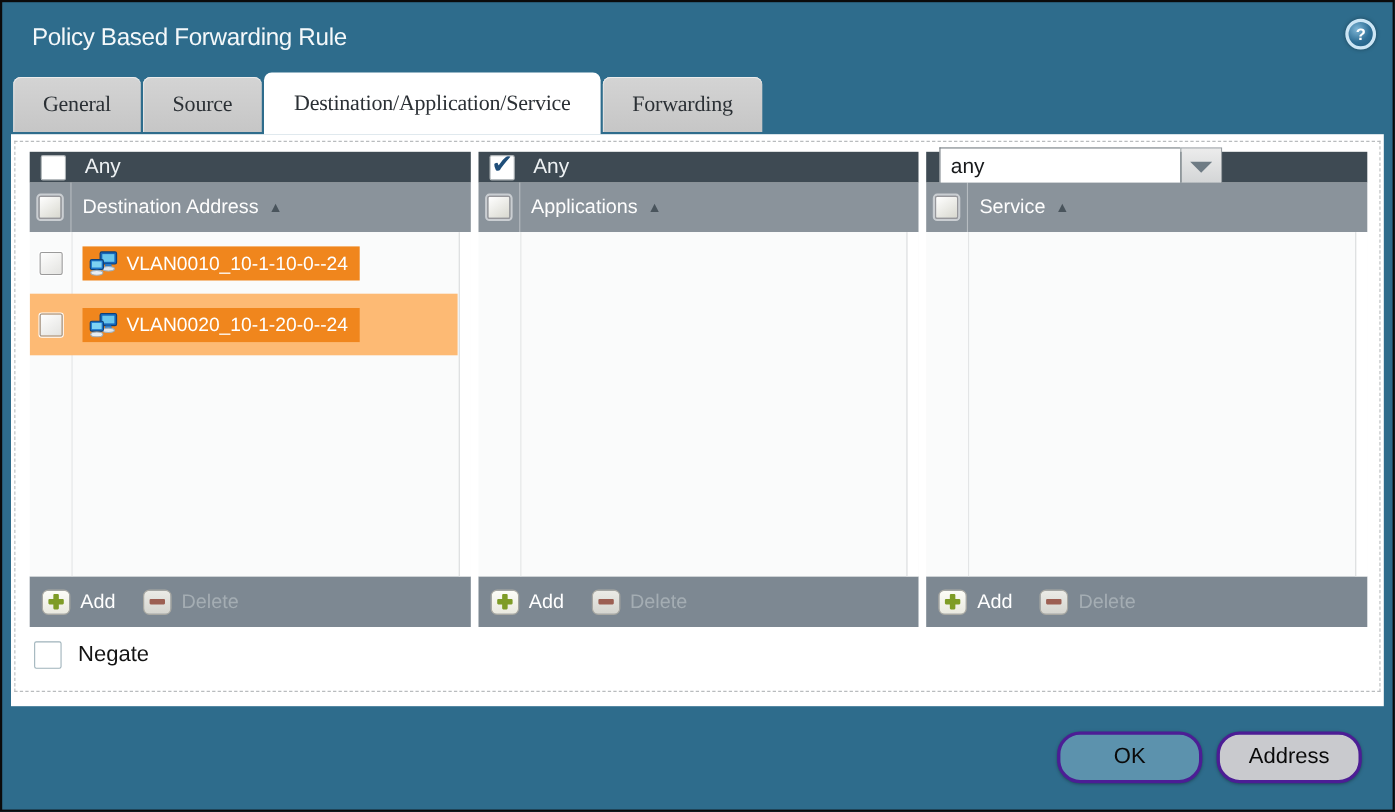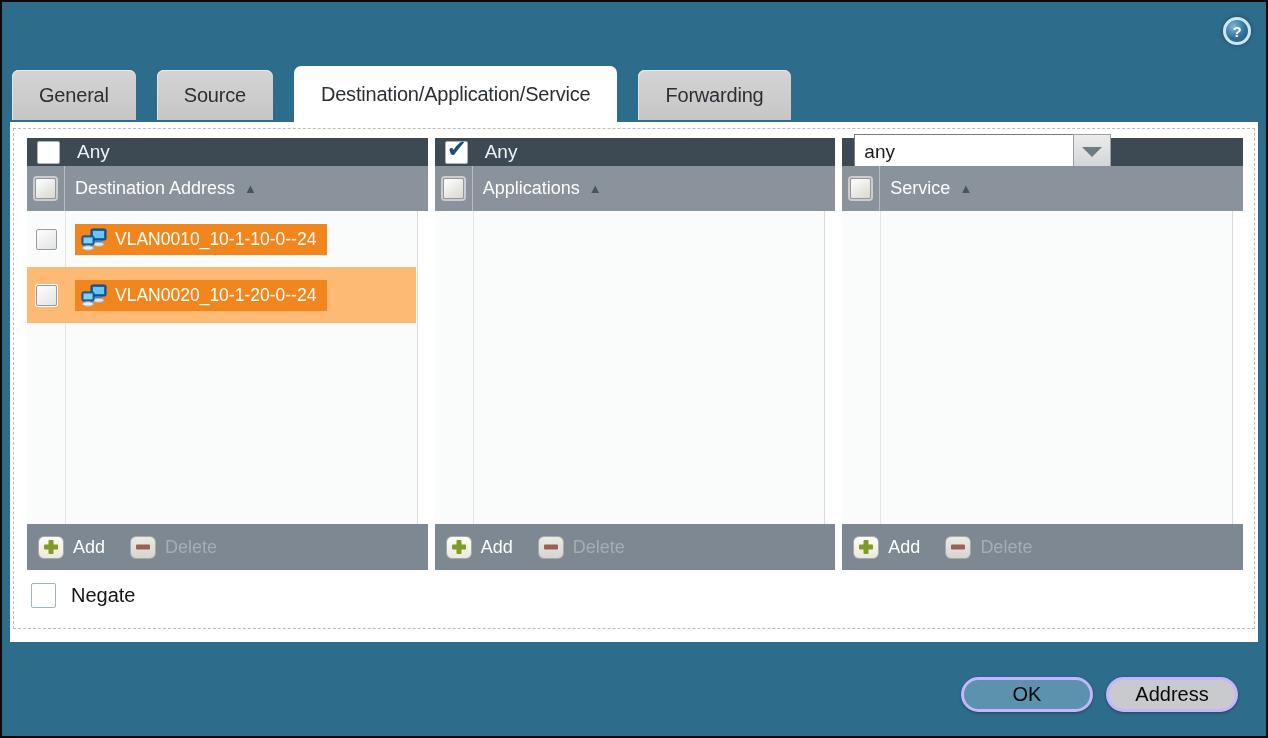--- a/index.html
+++ b/index.html
@@ -11,24 +11,24 @@
   .titlebar { position:absolute; left:0; top:0; right:0; height:64px; display:flex; align-items:center; }
   .title { color:#f4f8fa; font-size:22px; letter-spacing:-0.3px; padding-left:27px; }
   .help { position:absolute; top:15px; right:15px; width:28px; height:28px; border-radius:50%;
           background:radial-gradient(circle at 35% 30%, #7fb6d6 0%, #2f6f96 55%, #1d5c80 100%);
           border:3px solid #cde6f5; color:#fff; font-size:15px; font-weight:bold;
           display:flex; align-items:center; justify-content:center; cursor:pointer;
           box-shadow:0 0 4px rgba(0,0,0,.35); }
 
   
   .tabs { position:absolute; left:10px; top:64px; height:56px; display:flex; align-items:flex-end; z-index:3; }
-  .tab { height:50px; margin:0 21px 2px 0; padding:0 27px; display:flex; align-items:center;
+  .tab { height:50px; margin:0 2px 2px 0; padding:0 27px; display:flex; align-items:center;
          background:linear-gradient(#d4d4d4,#c6c6c6); border-radius:7px 7px 0 0;
          box-shadow:inset 0 1px 0 #ececec, inset 1px 0 0 #e3e3e3;
-         font-size:20px; color:#2b3035; letter-spacing:-0.2px; cursor:pointer; white-space:nowrap; }
+         font-size:20px; color:#2b3035; letter-spacing:-0.2px; cursor:pointer; white-space:nowrap;font-family:Liberation Serif, serif; }
   .tab.active { height:56px; margin-bottom:0; background:#ffffff; box-shadow:none; }
 
   
   .panel { position:absolute; left:8px; right:8px; top:120px; height:520px; background:#ffffff; z-index:2; }
   .focus-outline { position:absolute; left:3px; right:3px; top:6px; bottom:13px;
                    border:1px dashed #b9bcbe; pointer-events:none; }
 
   .columns { position:absolute; left:17px; right:15px; top:16px; height:432px; display:flex; gap:7px; }
   .col { flex:1 1 0; min-width:0; display:flex; flex-direction:column; }
 
@@ -85,31 +85,32 @@
                  font-size:19px; color:#17191b; display:flex; align-items:center; padding-left:9px; }
   .combo-btn { width:38px; background:linear-gradient(#ececec,#d1d3d4); border:1px solid #9aa0a4;
                display:flex; align-items:center; justify-content:center; }
   .tri { width:0; height:0; border-left:10px solid transparent; border-right:10px solid transparent;
          border-top:10px solid #6E7B84; }
 
   
   .negate { position:absolute; left:21px; top:461px; display:flex; align-items:center; gap:15px;
             font-size:20px; color:#141414; }
   .btnbar { position:absolute; right:28px; bottom:24px; display:flex; gap:13px; z-index:3; }
-  .btn { min-width:132px; height:35px; border-radius:21px; border:3px solid #c4b5fd;
+  .btn { min-width:132px; height:47px; border-radius:21px; border:3px solid #4c1d95;
          font-size:20px; color:#0a0a0a; cursor:pointer; box-shadow:0 1px 3px rgba(0,0,0,.35); }
   .btn.ok { background:#5C92AD; }
   .btn.cancel { background:#C9CACE; }
 </style>
 </head>
 <body>
 
 <div class="dialog">
 
   <div class="titlebar">
+    <span class="title">Policy Based Forwarding Rule</span>
     <div class="help">
       <span>?</span>
     </div>
   </div>
 
   <div class="tabs">
     <div class="tab">General</div>
     <div class="tab">Source</div>
     <div class="tab active">Destination/Application/Service</div>
     <div class="tab">Forwarding</div>

